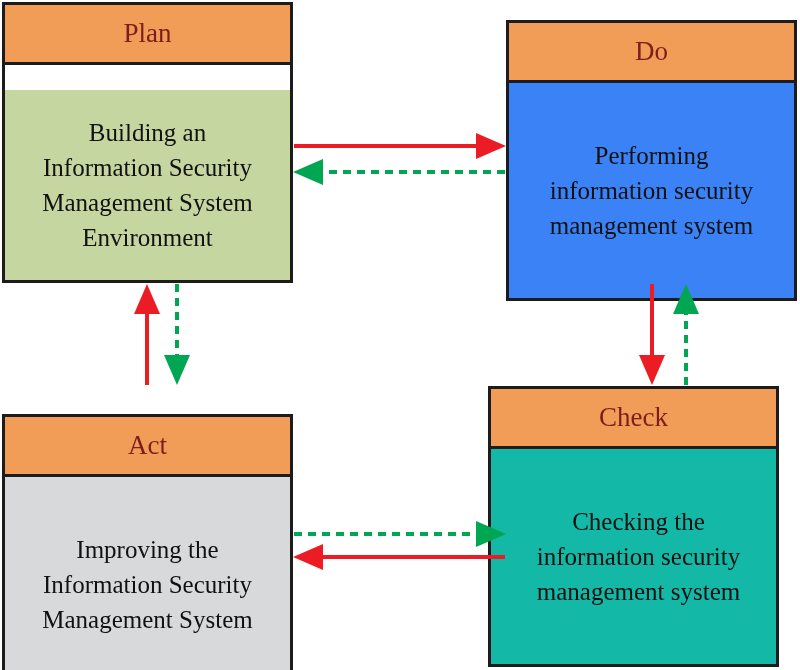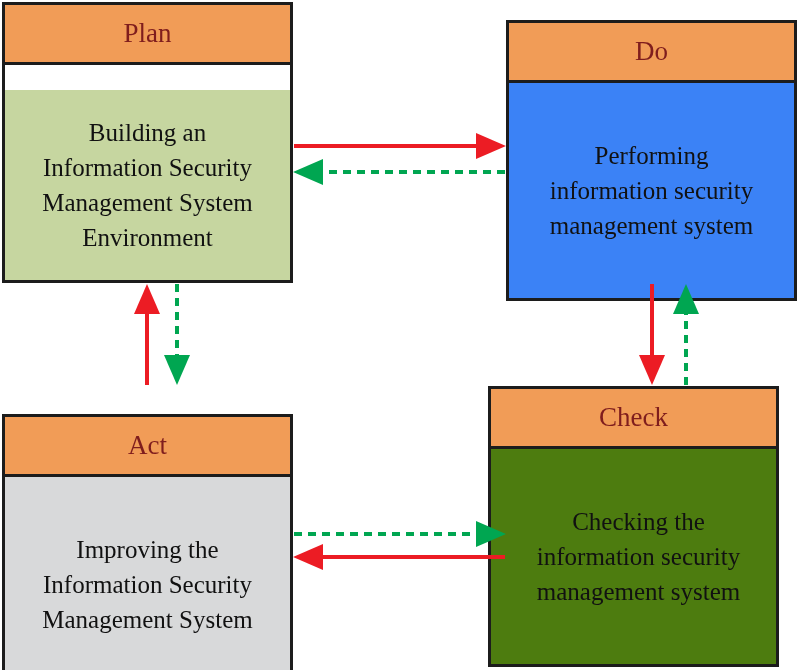--- a/index.html
+++ b/index.html
@@ -40,21 +40,21 @@
     white-space:pre-line;
     padding:0 2px;
   }
   #box-plan {left:2px;  top:2px;  width:291px;height:281px;}
   #box-do   {left:506px;top:20px;  width:291px;height:281px;}
   #box-act  {left:2px;  top:386px;width:291px;height:281px;margin-top:28px;}
   #box-check{left:488px;top:386px;width:291px;height:281px;}
   #box-plan  .box-body{background:#c6d6a0;margin-top:25px;}
   #box-do    .box-body{background:#3b82f6;}
   #box-act   .box-body{background:#d8d9da;}
-  #box-check .box-body{background:#4d7c0f;padding-left:12px;}
+  #box-check .box-body{background:#14b8a6;padding-left:12px;}
   svg.arrows{position:absolute;left:0;top:0;pointer-events:none;}
   .a-red  line{stroke:var(--red);stroke-width:4;}
   .a-red  polygon{fill:var(--red);}
   .a-green line{stroke:var(--green);stroke-width:4;stroke-dasharray:8 6;}
   .a-green polygon{fill:var(--green);}
 </style>
 </head>
 <body>
 
 <div class="stage">

